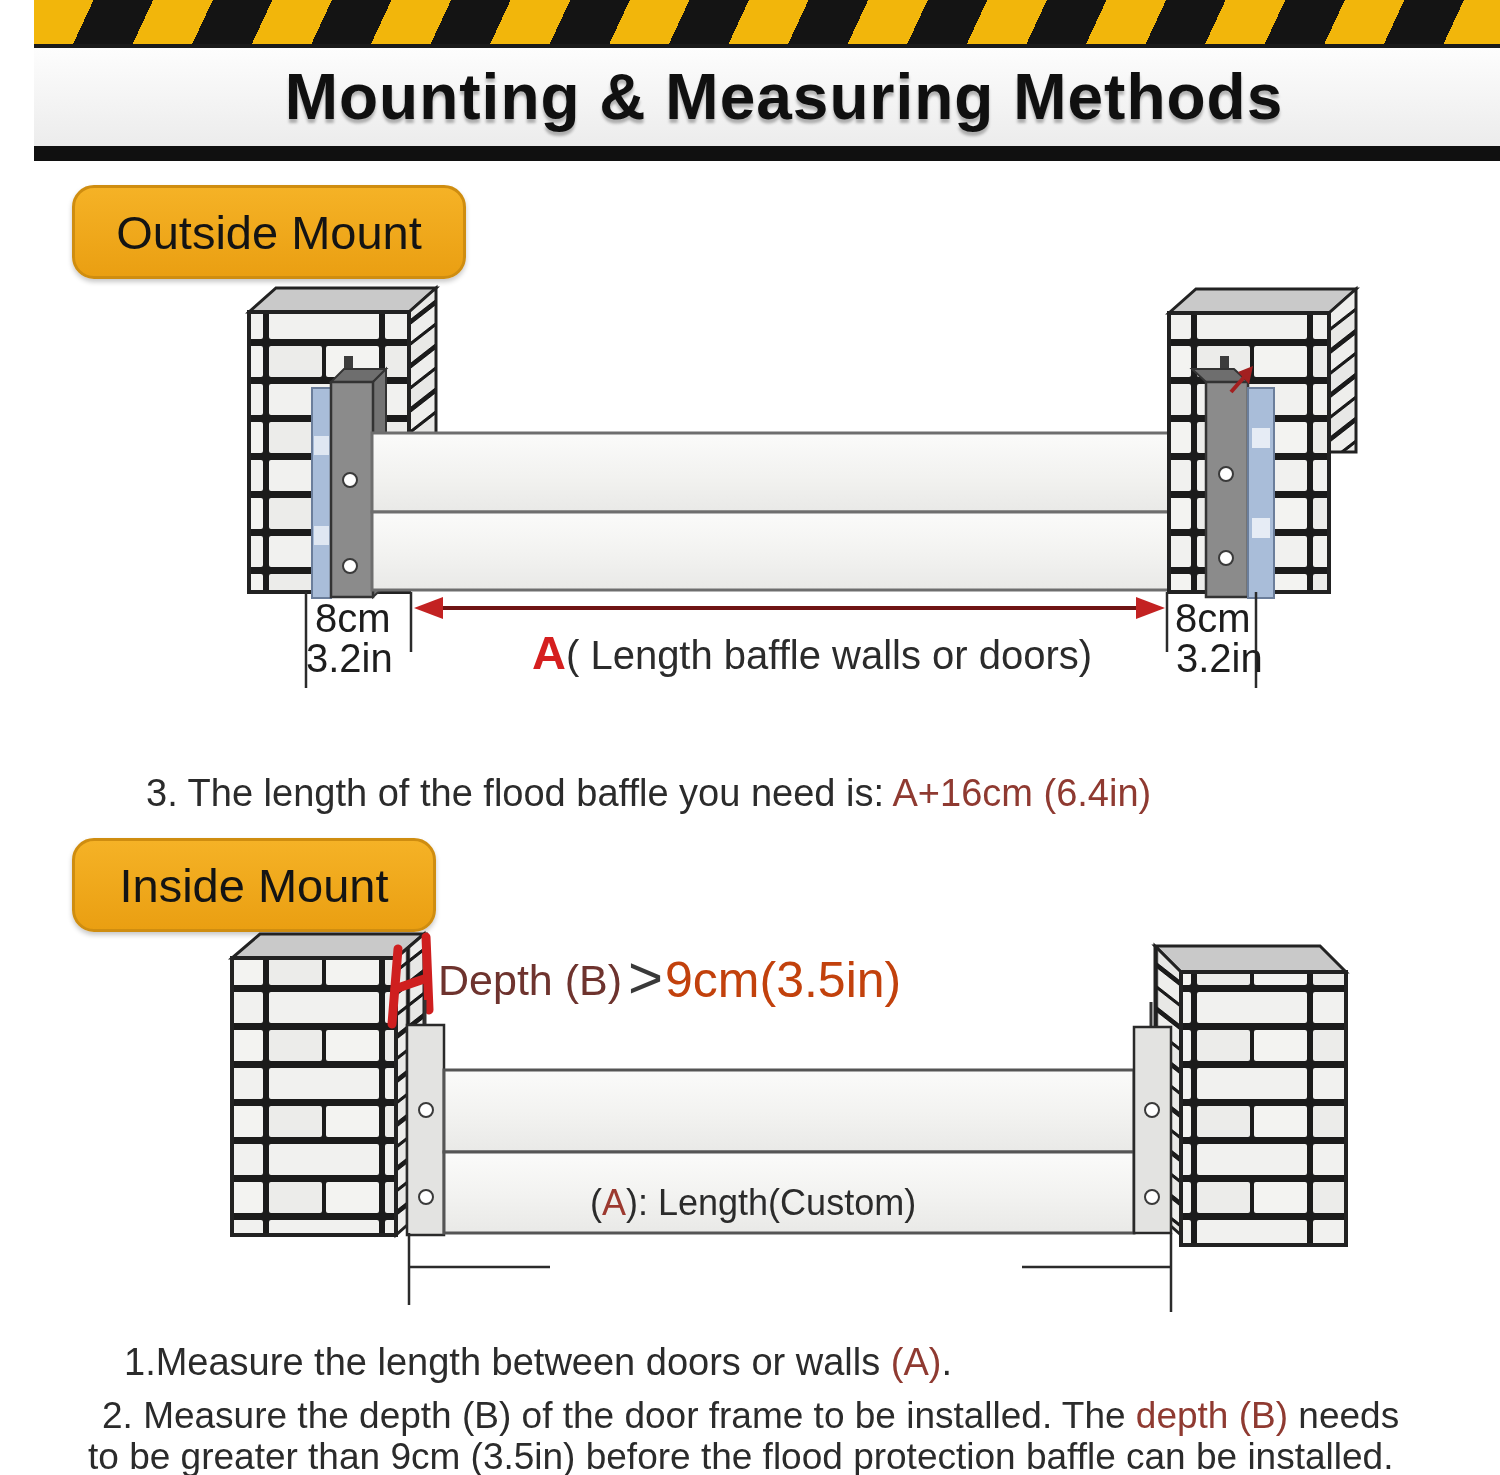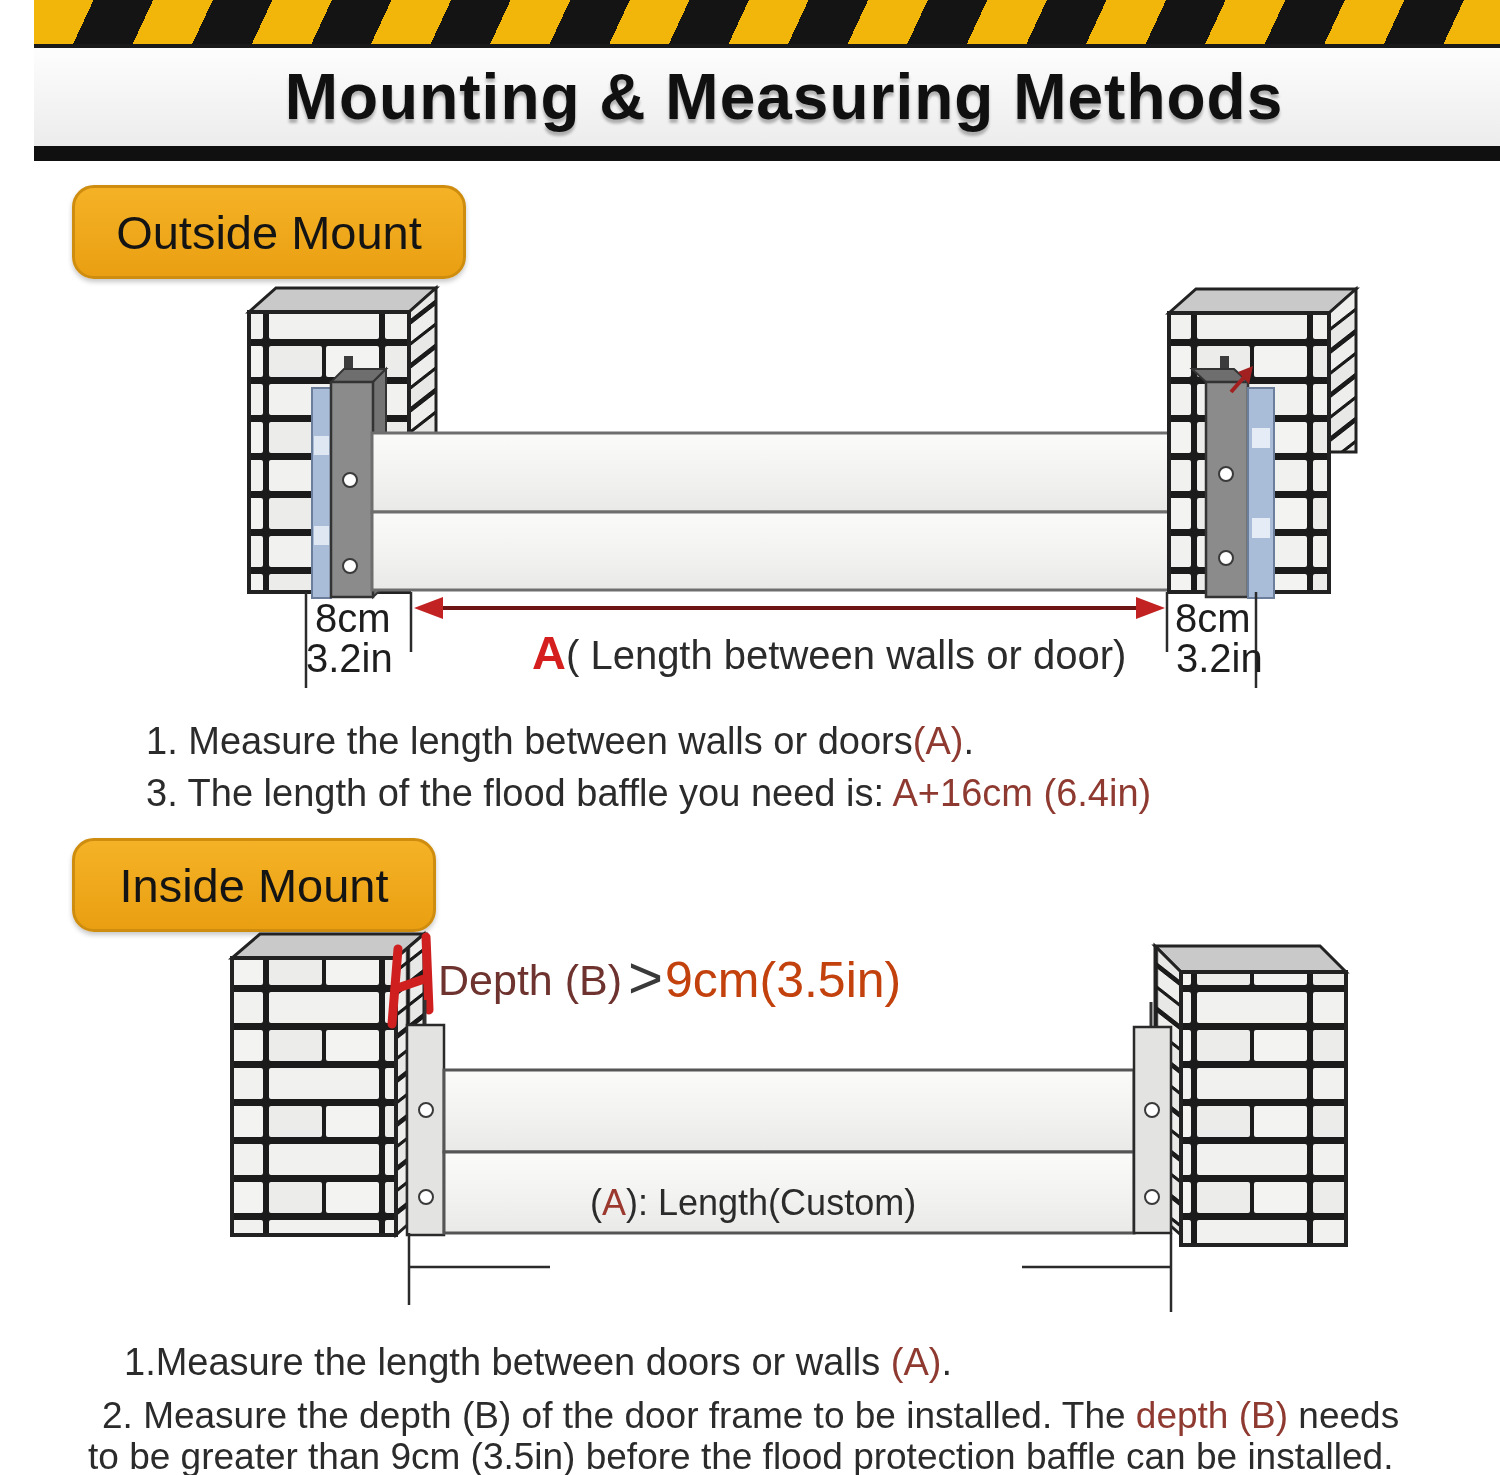--- a/index.html
+++ b/index.html
@@ -208,25 +208,24 @@
         <line x1="375" y1="1233" x2="375" y2="1305"></line>
         <line x1="1137" y1="1233" x2="1137" y2="1312"></line>
         <line x1="375" y1="1267" x2="516" y2="1267"></line>
         <line x1="988" y1="1267" x2="1137" y2="1267"></line>
       </g>
     </g>
   </svg>
 
   <div class="lbl dim dim-8cm-left">8cm</div>
   <div class="lbl dim dim-32in-left">3.2in</div>
-  <div class="lbl a-label"><span class="red-a">A</span><span>( Length between walls or door)</span></div>
+  <div class="lbl a-label"><span class="red-a">A</span><span>( Length baffle walls or doors)</span></div>
   <div class="lbl dim dim-8cm-right">8cm</div>
   <div class="lbl dim dim-32in-right">3.2in</div>
 
-  <div class="lbl steps out-step1"><span>1. Measure the length between walls or doors</span><span class="hl">(A)</span><span>.</span></div>
   <div class="lbl steps out-step2"><span>3. The length of the flood baffle you need is: </span><span class="hl">A+16cm (6.4in)</span></div>
 
   <div class="lbl depth-label">
       <span class="d-pre">Depth (B) </span>
       <span class="d-gt">&gt;</span>
       <span class="d-val">9cm(3.5in)</span>
     </div>
 
   <div class="lbl len-label"><span>(</span><span class="hl-a">A</span><span>): Length(Custom)</span></div>
 

